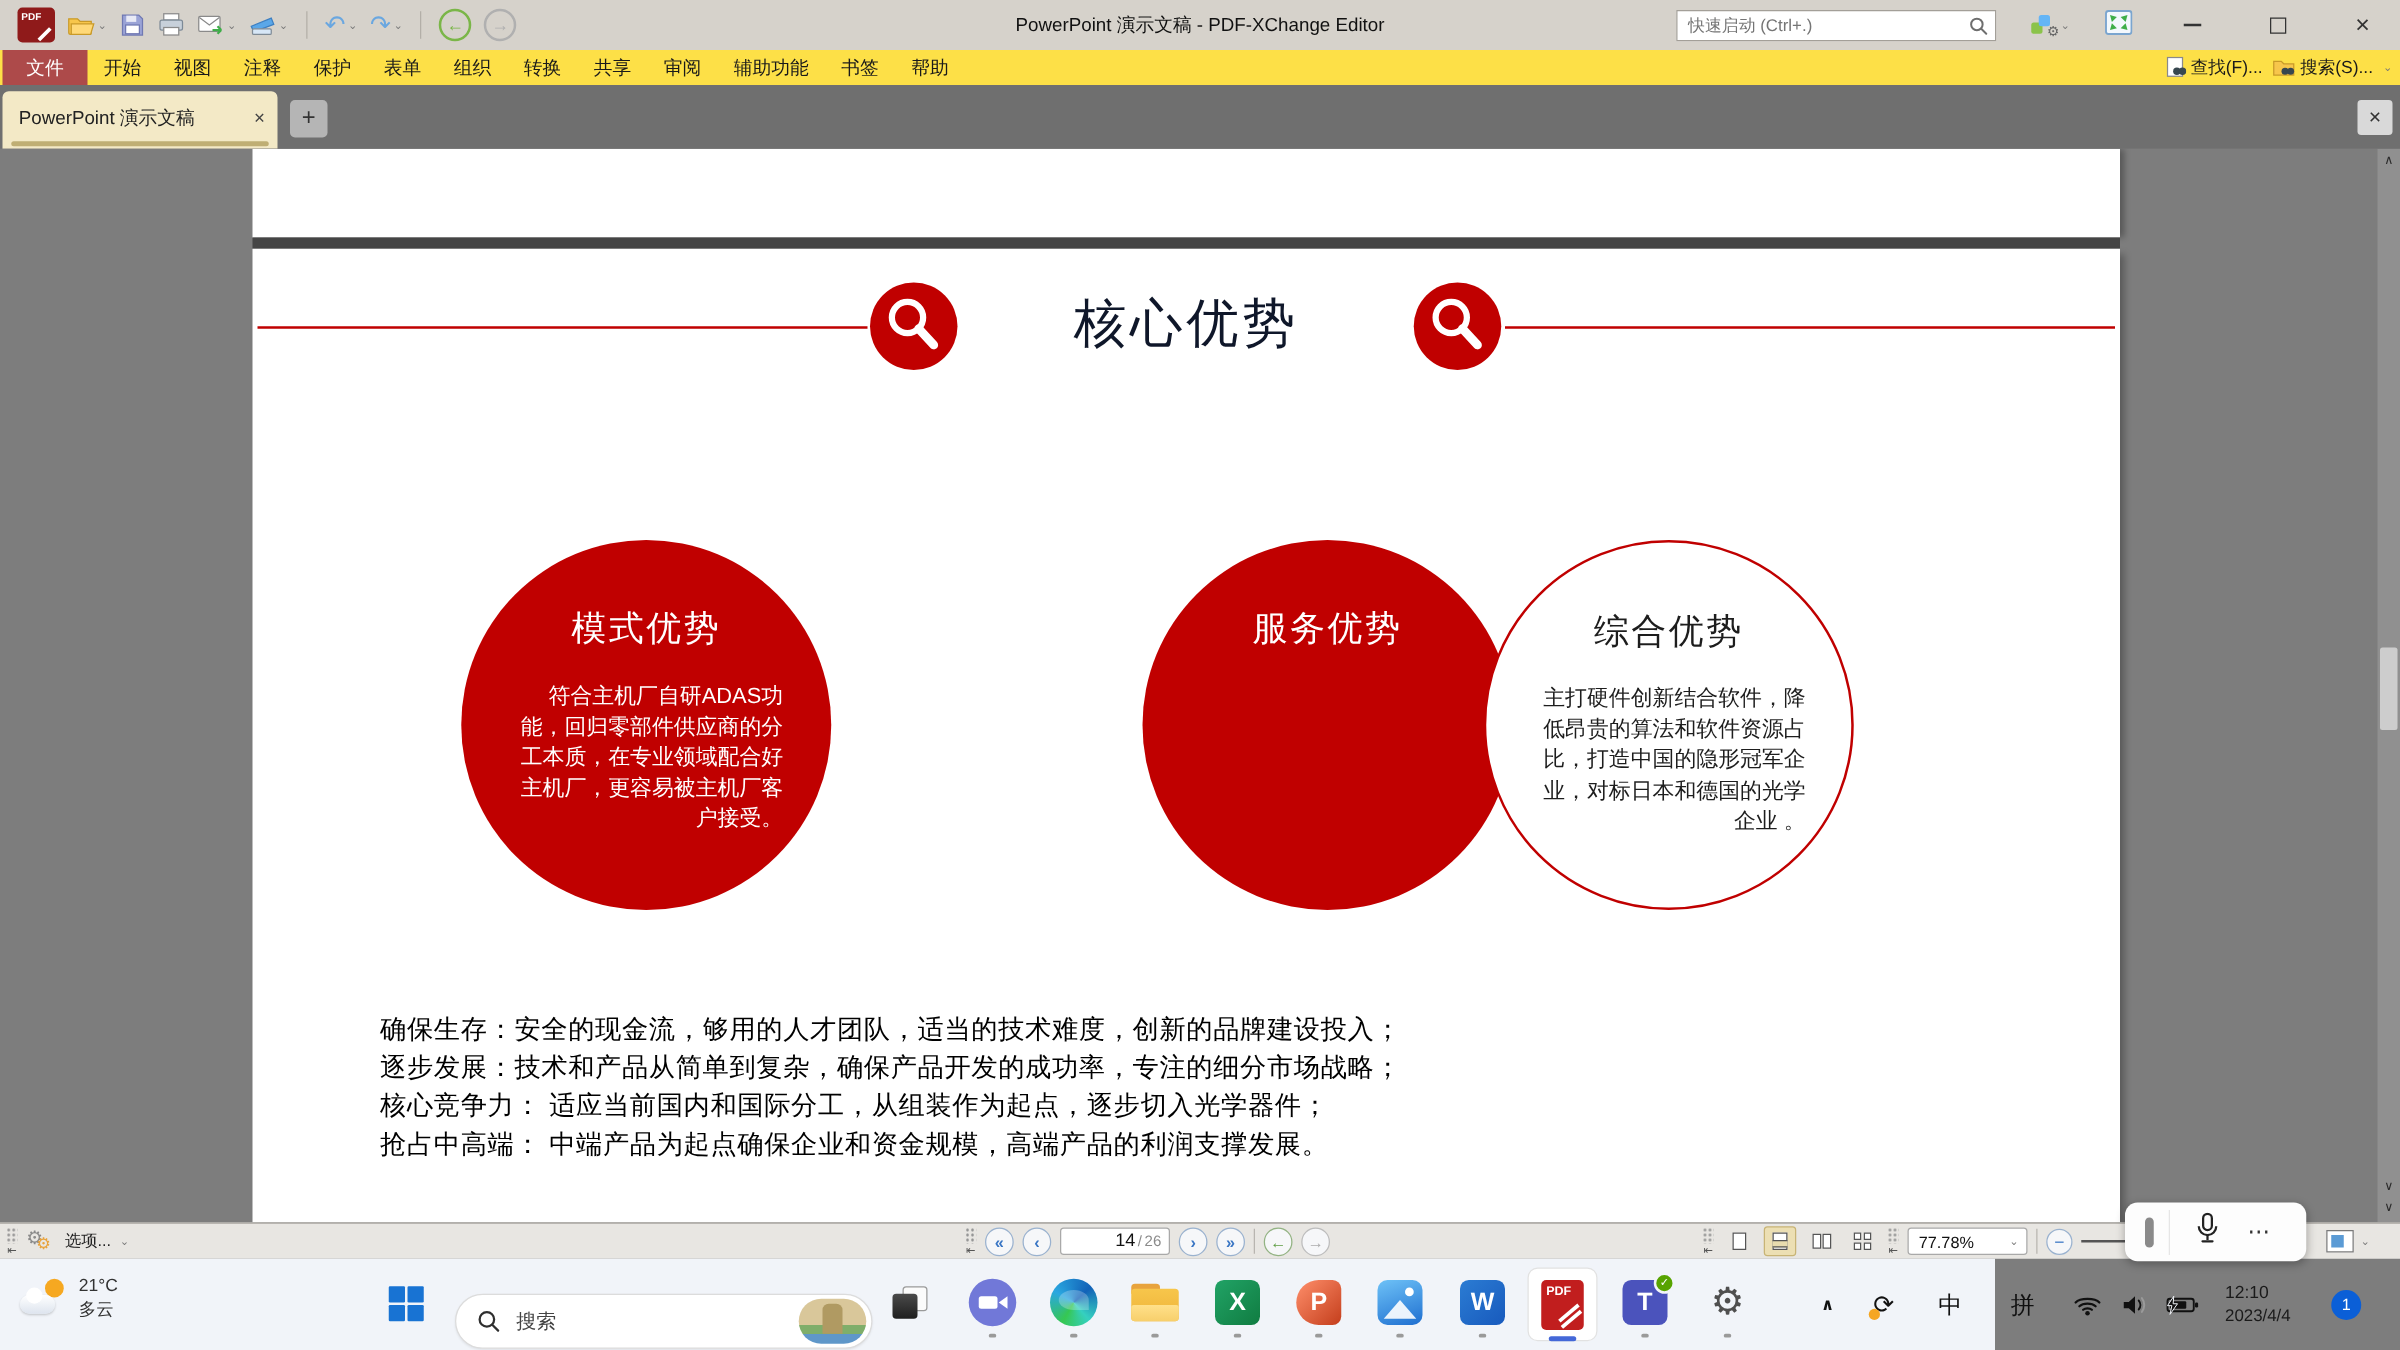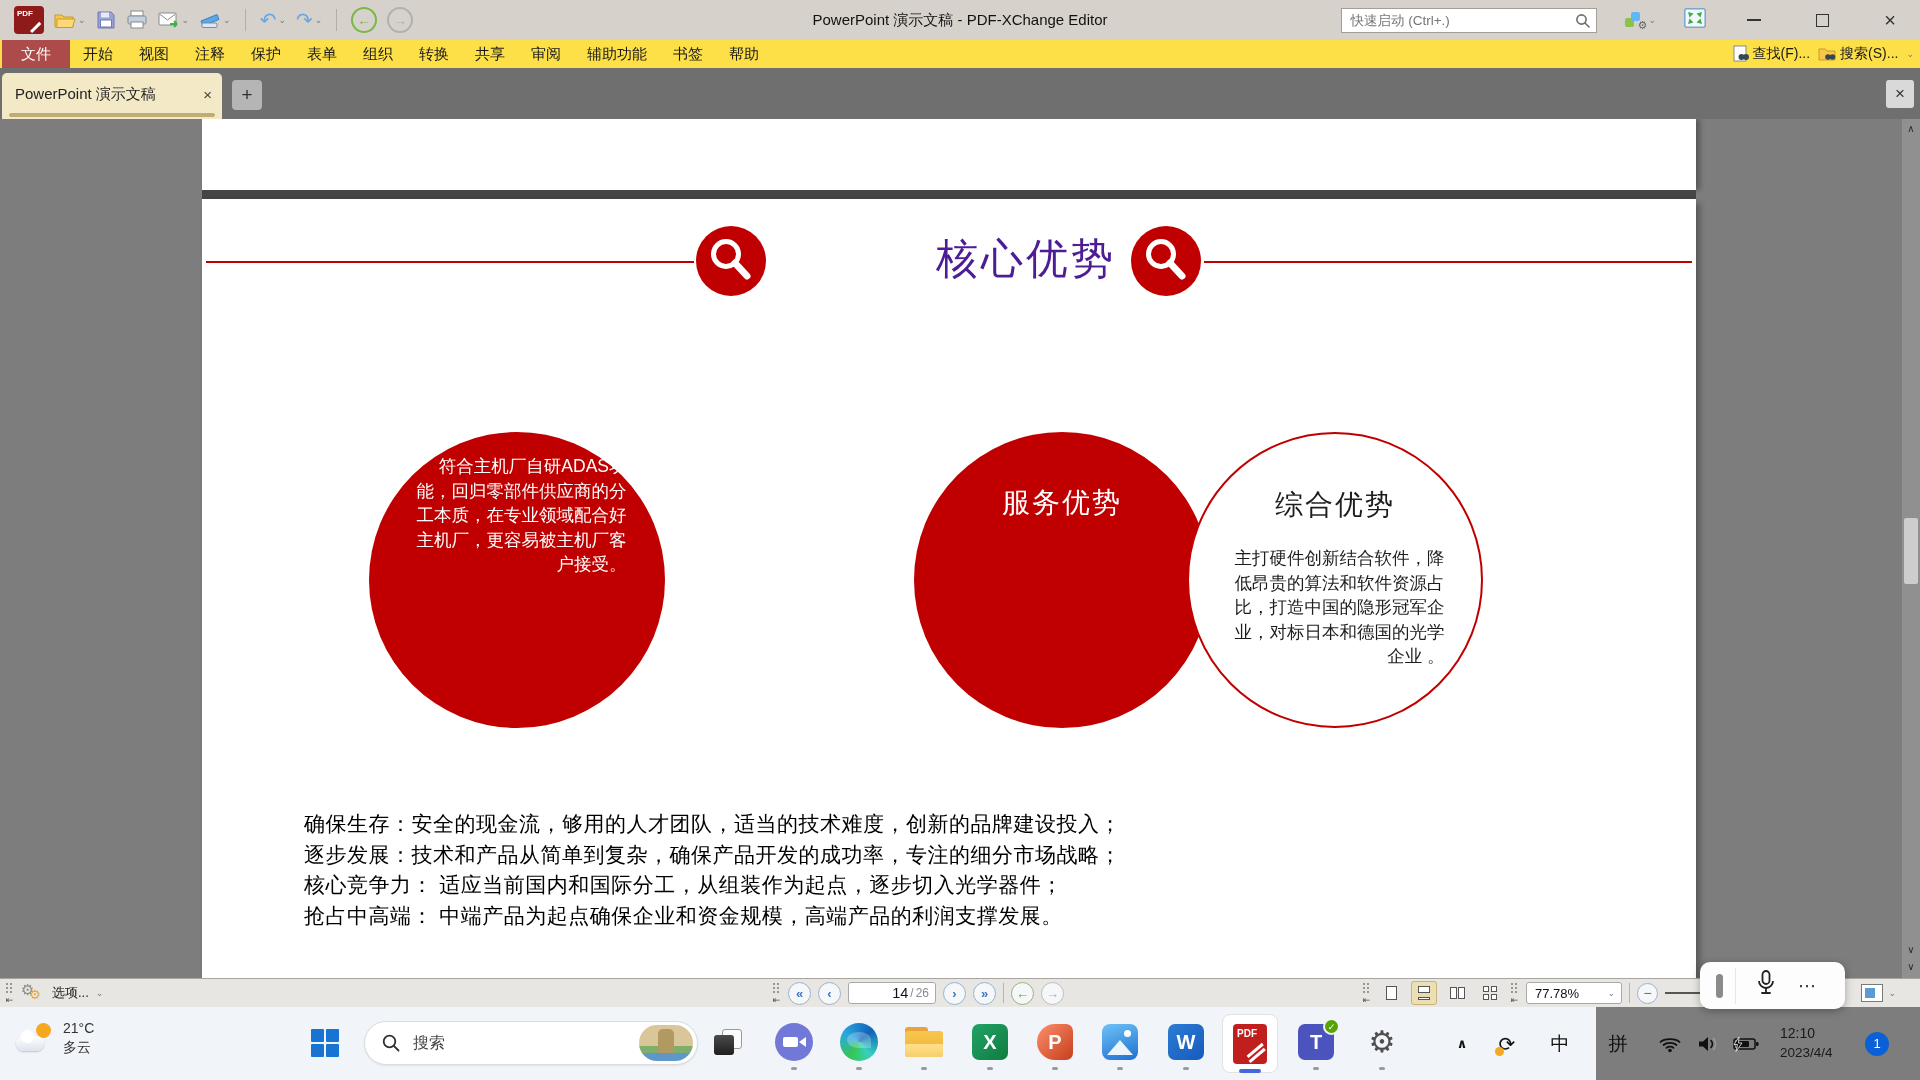--- a/index.html
+++ b/index.html
@@ -53,21 +53,21 @@
   
   .docarea { position:absolute; left:0; top:119px; width:1920px; height:859px; background:#7d7d7d; overflow:hidden; }
   .page-prev { position:absolute; left:202px; top:0; width:1494px; height:71px; background:#fff; box-shadow:4px 0 5px rgba(0,0,0,.3); }
   .page-gap { position:absolute; left:202px; top:71px; width:1494px; height:9px; background:#454545; }
   .slide { position:absolute; left:202px; top:80px; width:1494px; height:779px; background:#fff; box-shadow:4px 4px 6px rgba(0,0,0,.3); }
   .hline { position:absolute; top:62px; height:2px; background:#c00000; }
   .hline.l { left:4px; width:488px; }
   .hline.r { left:1002px; width:488px; }
   .mag-circle { position:absolute; top:27px; width:70px; height:70px; border-radius:50%; background:#c00000; }
   .mag-circle.left { left:494px; } .mag-circle.right { left:929px; }
-  .slide-title { position:absolute; left:580px; top:32px; width:334px; text-align:right; font-size:42px; font-weight:500; color:#4c1d95; letter-spacing:3px; }
+  .slide-title { position:absolute; left:580px; top:32px; width:334px; text-align:center; font-size:42px; font-weight:500; color:#0f172a; letter-spacing:3px; }
   .circle { position:absolute; top:233px; width:296px; height:296px; border-radius:50%; text-align:center; }
   .circle.filled { background:#c00000; color:#fff; z-index:1; }
   .circle.outline { background:#fff; border:2.5px solid #c00000; color:#1d1d1d; z-index:2; }
   .c1 { left:167px; } .c2 { left:445px; } .c3 { left:712px; } .c4 { left:985px; }
   .circle-title { margin-top:52px; font-size:28px; font-weight:500; letter-spacing:2px; }
   .circle-body { width:219px; margin:22px auto 0; font-size:17.5px; line-height:1.4; text-align:right; }
   .bottom-text { position:absolute; left:102px; top:610px; }
   .bt-line { font-size:21px; line-height:30.5px; color:#000; letter-spacing:0.5px; white-space:nowrap; }
 
   
@@ -119,21 +119,21 @@
   
   .taskbar { position:absolute; left:0; top:1007px; width:1596px; height:73px; background:#f1f4f9; }
   .weather { position:absolute; left:16px; top:12px; display:flex; align-items:center; gap:9px; }
   .w-icon { position:relative; width:38px; height:34px; }
   .w-sun { position:absolute; right:3px; top:2px; width:15px; height:15px; border-radius:50%; background:#f6a821; }
   .w-cloud { position:absolute; left:0; bottom:4px; width:28px; height:15px; border-radius:8px; background:linear-gradient(#ffffff,#dde4ee); box-shadow:0 1px 2px rgba(0,0,0,.2); }
   .w-cloud::before { content:""; position:absolute; left:5px; top:-6px; width:13px; height:13px; border-radius:50%; background:#fff; }
   .w-text { display:flex; flex-direction:column; font-size:14px; color:#333; line-height:1.35; }
   .tb-item { position:absolute; display:flex; align-items:center; justify-content:center; }
   .start { left:310px; top:21px; width:30px; height:30px; }
-  .searchpill { left:364px; top:14px; width:334px; height:44px; background:#fff; border:1px solid #dcdcdc; border-radius:22px; display:flex; align-items:center; padding:0 4px 0 16px; box-shadow:0 1px 2px rgba(0,0,0,.08); }
+  .searchpill { left:364px; top:28px; width:334px; height:44px; background:#fff; border:1px solid #dcdcdc; border-radius:22px; display:flex; align-items:center; padding:0 4px 0 16px; box-shadow:0 1px 2px rgba(0,0,0,.08); }
   .searchpill .sp-label { font-size:16px; color:#444; margin-left:12px; flex:1; }
   .monument { width:54px; height:36px; border-radius:18px; overflow:hidden; position:relative; background:linear-gradient(#d9c79a 0 58%,#7fae6a 58% 78%,#5f97c9 78%); }
   .monument i { position:absolute; left:19px; top:4px; width:16px; height:24px; background:#b09a62; border-radius:5px 5px 0 0; display:block; }
   .appicon { top:13px; width:44px; height:44px; }
   .appdot { position:absolute; top:60px; width:6px; height:3px; border-radius:2px; background:#9a9a9a; }
   .tv-ic { position:relative; width:32px; height:30px; }
   .tv-ic .b { position:absolute; right:2px; top:2px; width:20px; height:20px; background:#fbfbfb; border:1px solid #9a9a9a; border-radius:3px; }
   .tv-ic .f { position:absolute; left:2px; bottom:2px; width:20px; height:20px; background:linear-gradient(#4a4a4a,#1f1f1f); border-radius:3px; }
   .chat-ic { width:38px; height:38px; border-radius:50%; background:#7178d8; position:relative; }
   .chat-ic .cam { position:absolute; left:8px; top:14px; width:15px; height:10px; background:#fff; border-radius:2px; }
@@ -332,20 +332,21 @@
       </div>
       <div class="mag-circle right">
         <svg width="70" height="70">
             <circle cx="30" cy="28" r="12.5" fill="none" stroke="#fff" stroke-width="5"></circle>
             <line x1="39" y1="37" x2="51" y2="50" stroke="#fff" stroke-width="7" stroke-linecap="round"></line>
           </svg>
       </div>
       <div class="slide-title">核心优势</div>
 
       <div class="circle filled c1">
+        <div class="circle-title">模式优势</div>
         <div class="circle-body">符合主机厂自研ADAS功能，回归零部件供应商的分工本质，在专业领域配合好主机厂，更容易被主机厂客户接受。</div>
       </div>
       <div class="circle filled c3">
         <div class="circle-title">服务优势</div>
       </div>
       <div class="circle outline c4">
         <div class="circle-title">综合优势</div>
         <div class="circle-body">主打硬件创新结合软件，降低昂贵的算法和软件资源占比，打造中国的隐形冠军企业，对标日本和德国的光学企业 。</div>
       </div>
 

